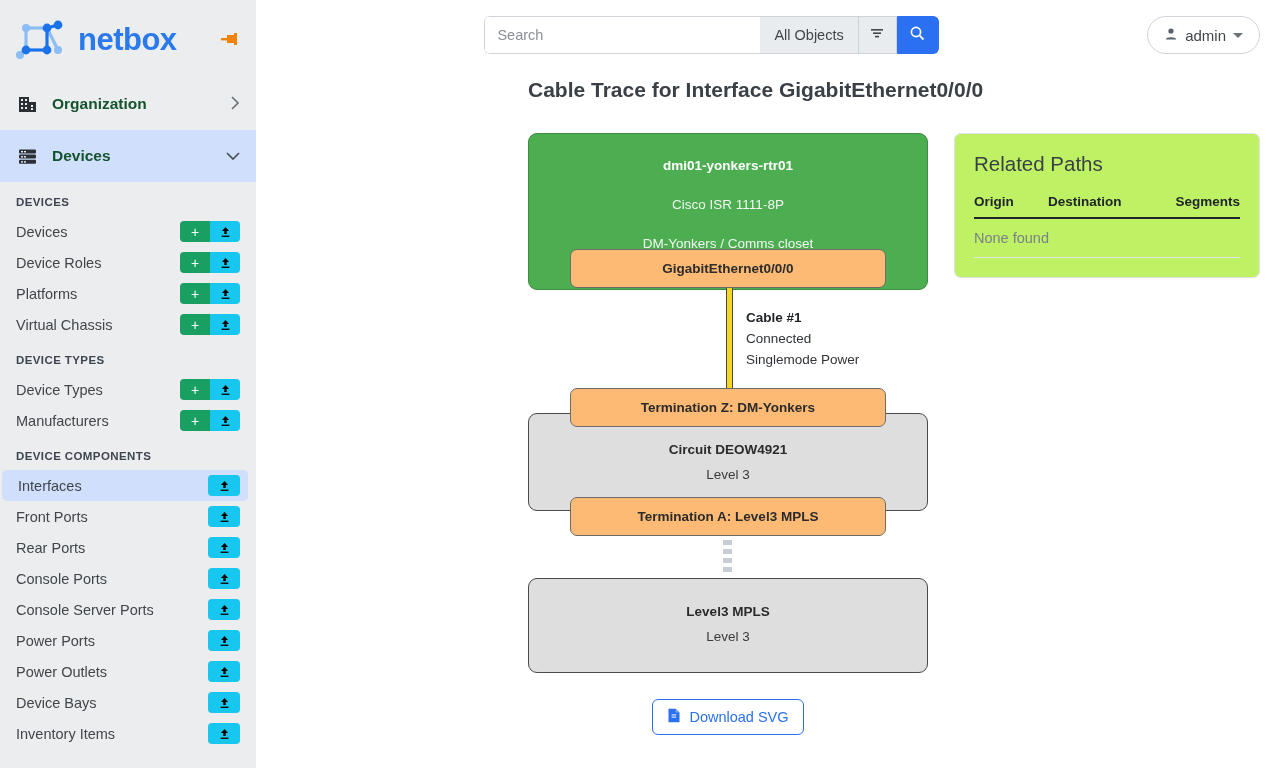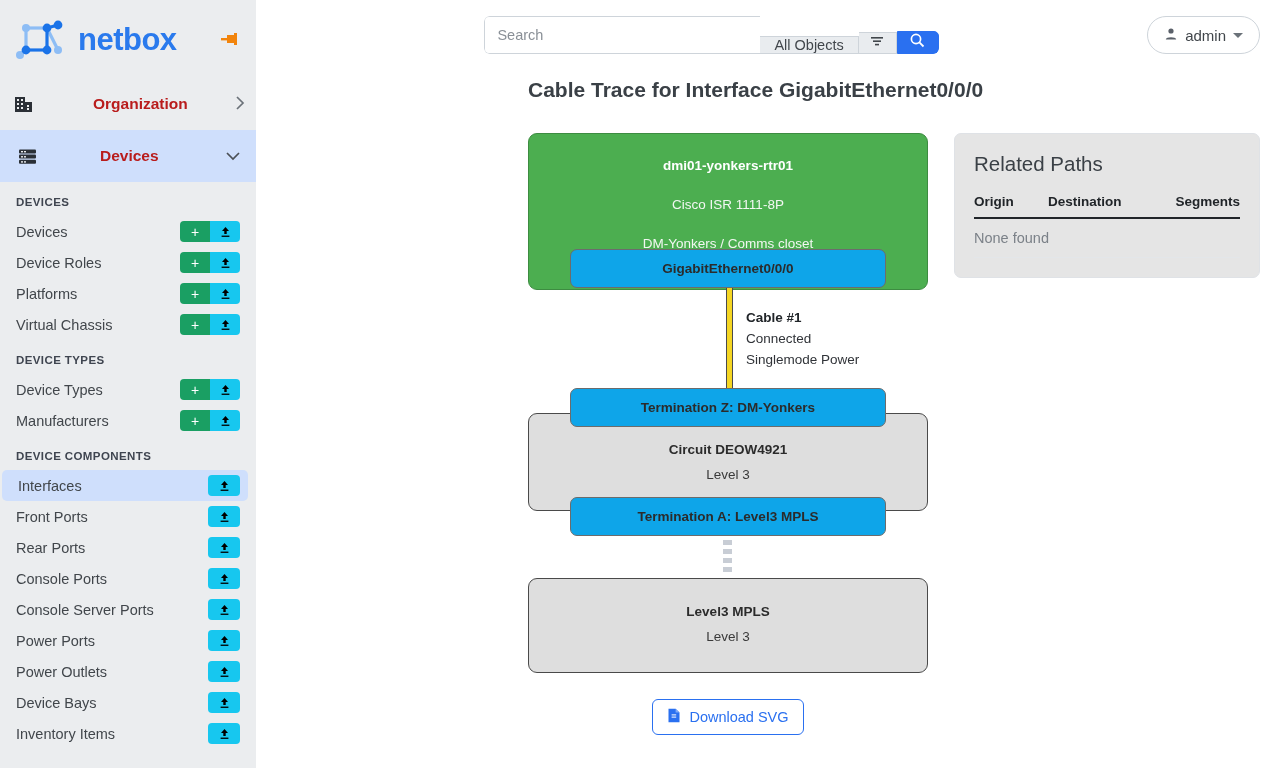--- a/index.html
+++ b/index.html
@@ -29,21 +29,21 @@
   .logo-text {
     font-size: 31px; font-weight: 700; color: #2a7aed;
     letter-spacing: -0.5px; line-height: 1;
   }
   .pin-icon { width: 22px; height: 22px; flex: none; }
 
   .nav-group {
     display: flex; align-items: center;
     height: 52px; padding: 0 16px 0 14px;
     cursor: pointer;
-    font-size: 15.5px; font-weight: 700; color: #b91c1c; gap: 48px;
+    font-size: 15.5px; font-weight: 700; color: #14532d;
   }
   .nav-group .g-icon { width: 26px; margin-right: 12px; display: flex; justify-content: center; }
   .nav-group .g-label { flex: 1; }
   .nav-group .g-caret { color: #6b7279; font-size: 13px; }
   .nav-group.active { background: #cfdffc; }
 
   .nav-heading {
     font-size: 11.5px; font-weight: 700; letter-spacing: 0.4px;
     color: #3f4550; text-transform: uppercase;
     padding: 14px 0 8px 16px;
@@ -68,21 +68,21 @@
   .mini-btn.imp.only { border-radius: 4px; width: 32px; }
 
   
   .main { flex: 1; height: 768px; background: #fff; overflow: hidden; position: relative; }
   .topbar {
     height: 70px; display: flex; align-items: center;
     padding: 0 20px;
   }
   .search-wrap {
     display: flex; margin: 0 auto; height: 38px;
-    border-radius: 6px; overflow: hidden; align-items: flex-end;
+    border-radius: 6px; overflow: hidden;
   }
   .search-input {
     width: 276px; height: 38px;
     border: 1px solid #ced4da; border-right: none;
     border-radius: 5px 0 0 5px;
     padding: 0 12px; font-size: 14.5px;
     color: #41464b; outline: none; background: #fff;
     font-family: "Liberation Sans", sans-serif;
   }
   .search-input::placeholder { color: #8a9097; }
@@ -130,21 +130,21 @@
   .node.device { background: #4cae50; border-color: #3d8c41; min-height: 110px; padding-top: 24px; }
   .node.device .n-title { color: #fff; font-weight: 700; font-size: 13.5px; margin-bottom: 11px; }
   .node.device .n-sub { color: #f2f7f2; font-size: 13.5px; margin-bottom: 10px; margin-top: 24px; }
   .node.gray { background: #dedede; border-color: #4a4a4a; }
   .node.gray .n-title { font-weight: 700; font-size: 13.5px; color: #2b2b2b; margin-bottom: 10px; }
   .node.gray .n-sub { font-size: 13.5px; color: #3a3a3a; }
 
   .term {
     position: relative; z-index: 3;
     width: 316px; margin: 0 auto;
-    background: #0ea5e9; border: 1px solid #6c6c6c; border-radius: 7px;
+    background: #fdba74; border: 1px solid #6c6c6c; border-radius: 7px;
     text-align: center; padding: 11px 8px;
     font-size: 13.5px; font-weight: 700; color: #2b2b2b;
   }
 
   .cable-seg {
     position: relative; height: 100px;
   }
   .cable-line {
     position: absolute; left: 198px; top: 0;
     width: 7px; height: 100px;
@@ -176,21 +176,21 @@
   .dl-row { text-align: center; }
   .trace-done {
     text-align: center; font-size: 31px; color: #21875a;
     margin-top: 28px;
   }
 
   
   .card {
     flex: 1; max-width: 568px; height: 145px;
     border: 1px solid #dfe2e6; border-radius: 7px;
-    background: #e5e5e5; padding: 18px 19px;
+    background: #bef264; padding: 18px 19px;
   }
   .card-title { font-size: 20.5px; color: #3a4046; margin-bottom: 18px; }
   table.paths { width: 100%; border-collapse: collapse; }
   table.paths th {
     text-align: left; font-size: 13.5px; font-weight: 700; color: #212529;
     padding: 0 0 8px 0; border-bottom: 2px solid #212529;
   }
   table.paths td {
     font-size: 14.5px; color: #7b8188;
     padding: 11px 0; border-bottom: 1px solid #e3e6e9;

